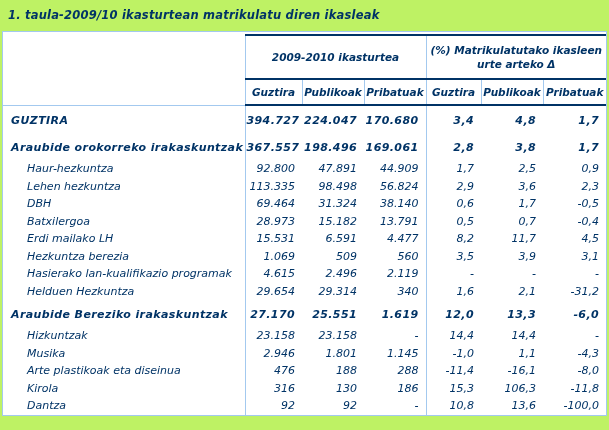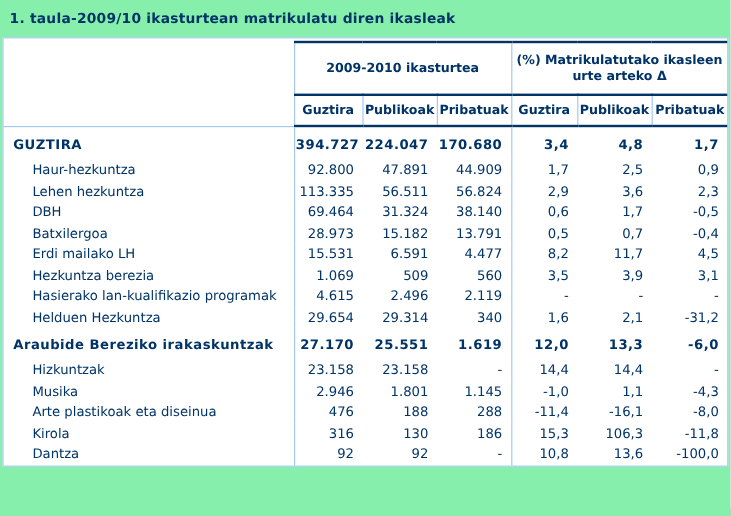--- a/index.html
+++ b/index.html
@@ -4,22 +4,23 @@
 <style>
   html, body { margin: 0; padding: 0; background: #ffffff; }
   body {
     font-family: "DejaVu Sans", "Liberation Sans", sans-serif;
     color: #003366;
   }
   .page {
     width: 609px;
     height: 430px;
     box-sizing: border-box;
-    background: #86efac;
+    background: #bef264;
     overflow: hidden;
+    font-style: italic;
   }
   .title {
     font-weight: bold;
     font-size: 11.5px;
     padding: 8px 0 0 8px;
     margin-bottom: 9px;
     letter-spacing: 0.2px;
   }
   .table-wrap {
     margin-left: 2px;
@@ -130,33 +131,42 @@
       <tbody>
           <tr class="row-total">
             <td class="label-cell">GUZTIRA</td>
             <td class="num c0">394.727</td>
             <td class="num c1">224.047</td>
             <td class="num c2">170.680</td>
             <td class="num c3">3,4</td>
             <td class="num c4">4,8</td>
             <td class="num c5">1,7</td>
           </tr>
+          <tr class="row-section">
+            <td class="label-cell">Araubide orokorreko irakaskuntzak</td>
+            <td class="num c0">367.557</td>
+            <td class="num c1">198.496</td>
+            <td class="num c2">169.061</td>
+            <td class="num c3">2,8</td>
+            <td class="num c4">3,8</td>
+            <td class="num c5">1,7</td>
+          </tr>
           <tr class="row-item">
             <td class="label-cell">Haur-hezkuntza</td>
             <td class="num c0">92.800</td>
             <td class="num c1">47.891</td>
             <td class="num c2">44.909</td>
             <td class="num c3">1,7</td>
             <td class="num c4">2,5</td>
             <td class="num c5">0,9</td>
           </tr>
           <tr class="row-item">
             <td class="label-cell">Lehen hezkuntza</td>
             <td class="num c0">113.335</td>
-            <td class="num c1">56.511</td>
+            <td class="num c1">98.498</td>
             <td class="num c2">56.824</td>
             <td class="num c3">2,9</td>
             <td class="num c4">3,6</td>
             <td class="num c5">2,3</td>
           </tr>
           <tr class="row-item">
             <td class="label-cell">DBH</td>
             <td class="num c0">69.464</td>
             <td class="num c1">31.324</td>
             <td class="num c2">38.140</td>

